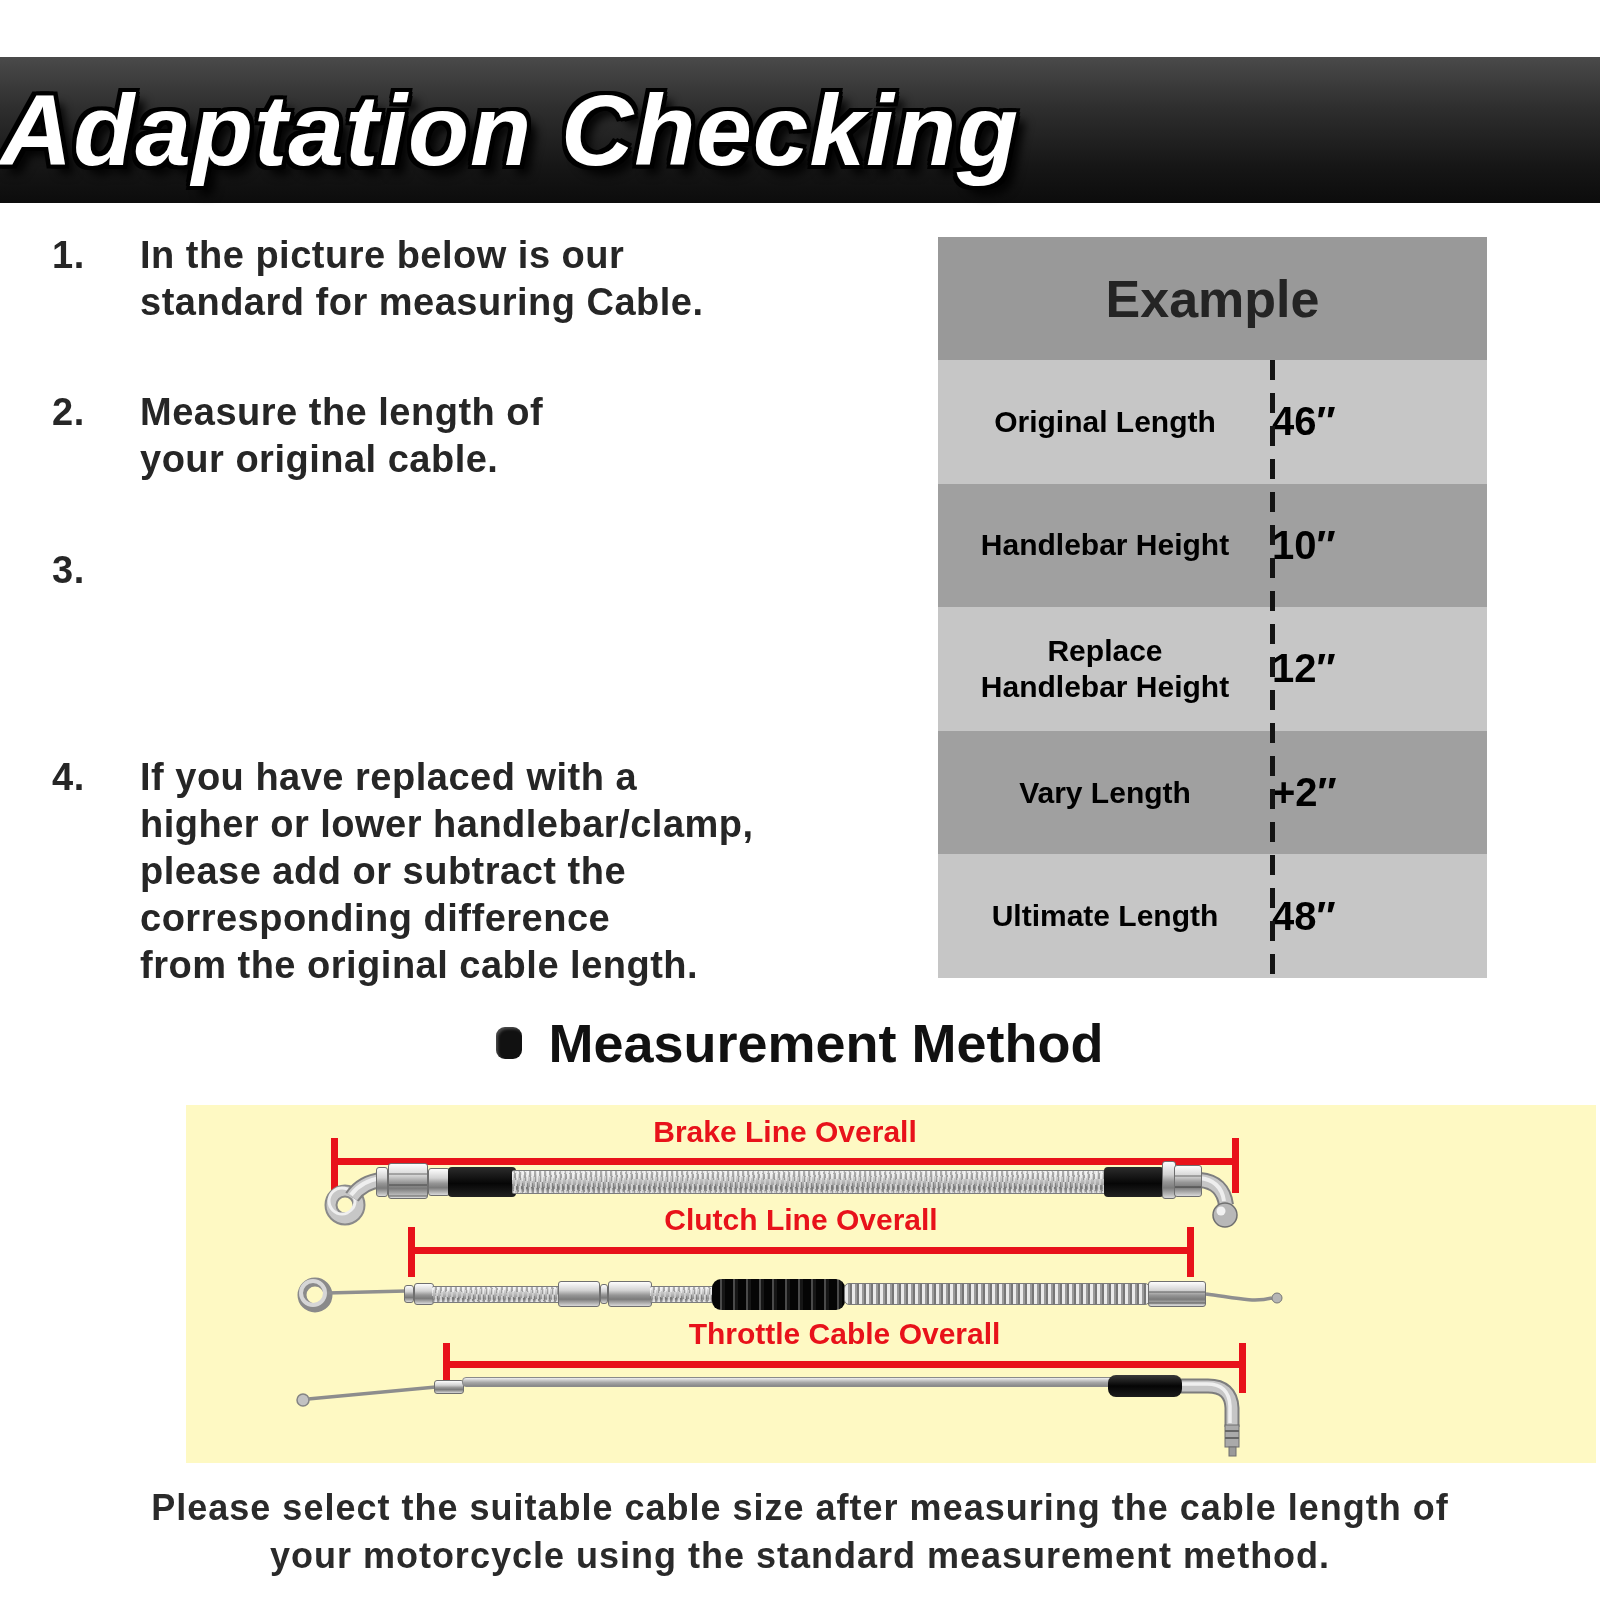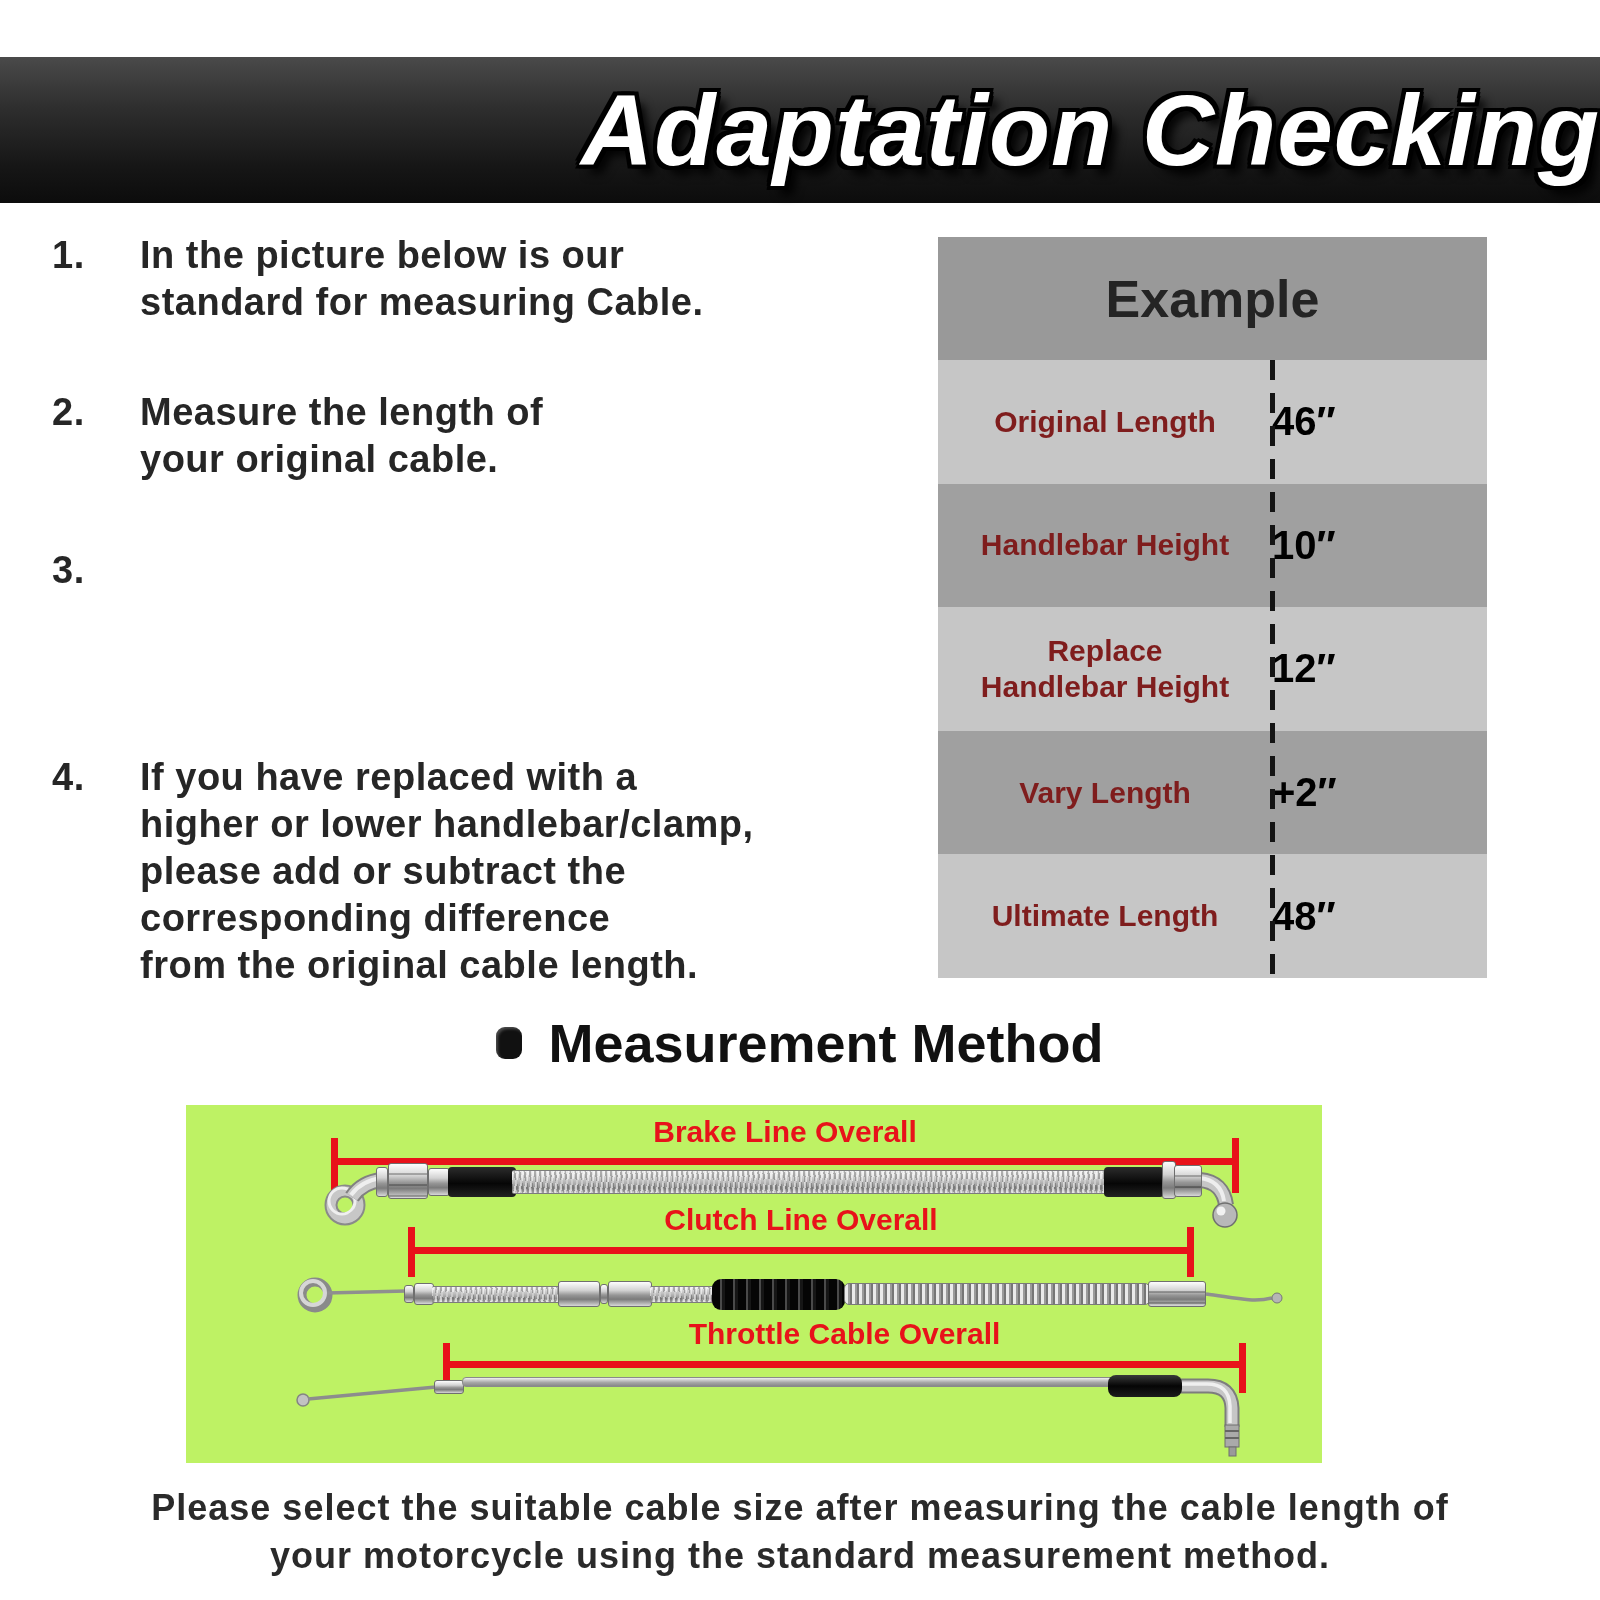--- a/index.html
+++ b/index.html
@@ -4,21 +4,21 @@
 <style>
   html,body{margin:0;padding:0;background:#ffffff;}
   #canvas{
     position:relative;width:1600px;height:1600px;background:#ffffff;overflow:hidden;
     font-family:"Liberation Sans", sans-serif;font-weight:700;color:#262626;
   }
   
   .banner{
     position:absolute;left:0;top:57px;width:1600px;height:146px;
     background:linear-gradient(180deg,#4a4a4a 0%,#2e2e2e 35%,#161616 75%,#0c0c0c 100%);
-    display:flex;align-items:center;justify-content:flex-end;
+    display:flex;align-items:center;justify-content:flex-start;
   }
   .banner-title{
     font-size:100px;font-style:italic;font-weight:700;color:#ffffff;letter-spacing:1px;
     text-shadow:4px 4px 0 #000,-4px -4px 0 #000,-4px 4px 0 #000,4px -4px 0 #000,
                 0 4px 0 #000,4px 0 0 #000,0 -4px 0 #000,-4px 0 0 #000,
                 9px 9px 10px rgba(0,0,0,.95);
     white-space:nowrap;
   }
   
   .step{position:absolute;left:52px;width:870px;display:flex;align-items:flex-start;
@@ -26,32 +26,32 @@
   .step-num{flex:0 0 48px;}
   .step-text{white-space:pre-line;margin-left:40px;}
   
   .extable{position:absolute;left:938px;top:237px;width:549px;height:741px;
            display:flex;flex-direction:column;}
   .ex-header{height:123px;background:#999999;display:flex;align-items:center;justify-content:center;
              font-size:52px;color:#242424;}
   .ex-row{flex:1;display:flex;align-items:center;}
   .ex-row.light{background:#c6c6c6;}
   .ex-row.dark{background:#a0a0a0;}
-  .ex-label{width:334px;text-align:center;font-size:30px;line-height:36px;color:#7f1d1d;white-space:pre-line;padding:0 14px;box-sizing:border-box;}
+  .ex-label{width:334px;text-align:center;font-size:30px;line-height:36px;color:#000000;white-space:pre-line;padding:0 14px;box-sizing:border-box;}
   .ex-value{flex:1;text-align:left;font-size:40px;color:#000000;}
   .ex-dash{position:absolute;left:332px;top:123px;width:5px;height:618px;
            background:repeating-linear-gradient(180deg,#141414 0 20px,rgba(0,0,0,0) 20px 33px);}
   
   .mm{position:absolute;left:0;top:1012px;width:1600px;height:62px;
       display:flex;align-items:center;justify-content:center;gap:26px;}
   .mm-bullet{width:26px;height:32px;border-radius:9px;background:#111111;
              box-shadow:inset 2px 2px 3px rgba(255,255,255,.25);}
   .mm-text{font-size:54px;color:#111111;}
   
-  .panel{position:absolute;left:186px;top:1105px;width:1136px;height:358px;background:#bef264;overflow:hidden;}
+  .panel{position:absolute;left:186px;top:1105px;width:1410px;height:358px;background:#fef9c3;overflow:hidden;}
   .dim{position:absolute;height:80px;}
   .dim-label{position:absolute;left:0;right:0;top:0;height:38px;text-align:center;
              font-size:30px;color:#e8121a;white-space:nowrap;}
   .dim-bar{position:absolute;left:0;right:0;height:7px;background:#e8121a;}
   .tick{position:absolute;width:7px;background:#e8121a;}
   
   .part{position:absolute;box-sizing:border-box;}
   .braid{
     background:
       repeating-linear-gradient(100deg, rgba(255,255,255,.55) 0 2px, rgba(0,0,0,0) 2px 5px),

